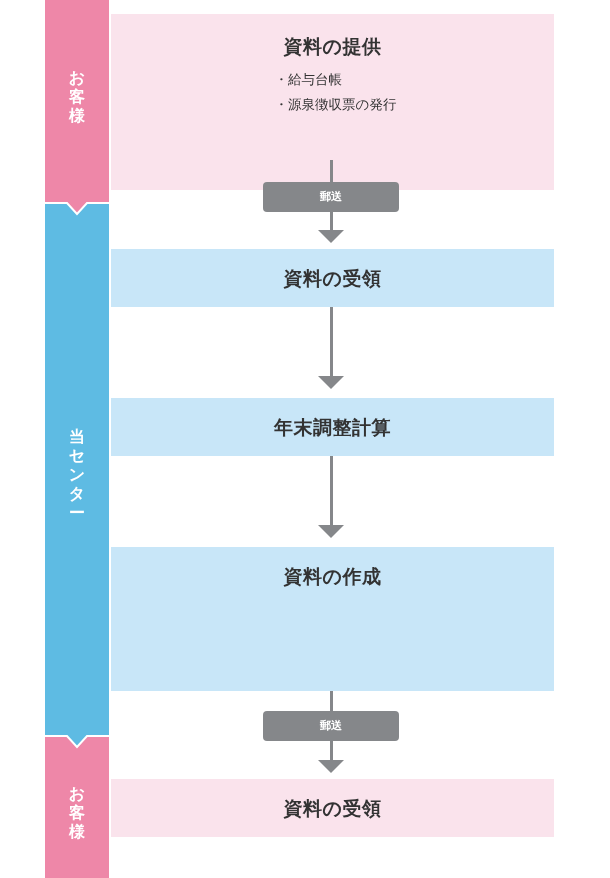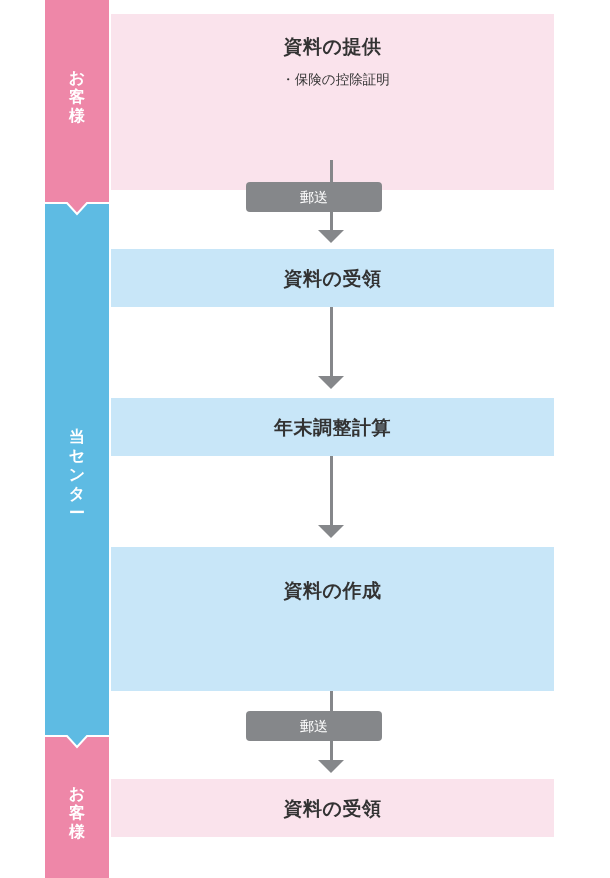--- a/index.html
+++ b/index.html
@@ -12,22 +12,22 @@
   .notch { position:absolute; left:45px; width:64px; height:16px; }
   .box { position:absolute; left:111px; width:443px; text-align:center; box-sizing:border-box; }
   .box-title { font-size:19px; font-weight:bold; color:#333333; letter-spacing:0.5px; }
   .box-list { list-style:none; margin:0; padding:0; display:inline-block; text-align:left; }
   .box-list li { font-size:13.5px; line-height:25px; color:#333333; }
   .box-list li::before { content:"・"; }
   .line { position:absolute; left:330px; width:3px; background:#85878a; }
   .head { position:absolute; left:318px; width:0; height:0;
           border-left:13px solid transparent; border-right:13px solid transparent;
           border-top:13px solid #85878a; }
-  .pill { position:absolute; left:246px; width:136px; height:30px; background:#85878a;
-          border-radius:4px; color:#ffffff; font-size:14px; text-align:center; line-height:30px; }
+  .pill { position:absolute; left:263px; width:136px; height:30px; background:#85878a;
+          border-radius:4px; color:#ffffff; font-size:11px; text-align:center; line-height:30px;font-weight:bold; }
 </style>
 </head>
 <body>
 
 <div class="lane" style="top:0;height:203px;background:#EE87A8;">
   <div class="lane-label" style="top:68px;">
     <span>お</span>
     <span>客</span>
     <span>様</span>
   </div>
@@ -54,21 +54,22 @@
   <polyline points="0,2 22,2 32,13 42,2 64,2" fill="none" stroke="#ffffff" stroke-width="2"></polyline>
 </svg>
 <svg class="notch" style="top:734px;" viewBox="0 0 64 16">
   <polygon points="0,2 22,2 32,13 42,2 64,2 64,0 0,0" fill="#5EBBE3"></polygon>
   <polyline points="0,2 22,2 32,13 42,2 64,2" fill="none" stroke="#ffffff" stroke-width="2"></polyline>
 </svg>
 
 <div class="box" style="top:14px;height:176px;background:#FAE3EC;padding-top:20px;">
   <div class="box-title">資料の提供</div>
   <ul class="box-list" style="margin-top:7px;margin-left:6px;">
-    <li>保険の控除証明</li>
+    <li>給与台帳</li>
+    <li>源泉徴収票の発行</li>
   </ul>
 </div>
 
 <div class="line" style="top:160px;height:70px;"></div>
 <div class="pill" style="top:182px;">郵送</div>
 <div class="head" style="top:230px;"></div>
 
 <div class="box" style="top:249px;height:58px;background:#C8E6F8;line-height:58px;">
   <div class="box-title">資料の受領</div>
 </div>
@@ -76,21 +77,21 @@
 <div class="line" style="top:307px;height:70px;"></div>
 <div class="head" style="top:376px;"></div>
 
 <div class="box" style="top:398px;height:58px;background:#C8E6F8;line-height:58px;">
   <div class="box-title">年末調整計算</div>
 </div>
 
 <div class="line" style="top:456px;height:70px;"></div>
 <div class="head" style="top:525px;"></div>
 
-<div class="box" style="top:547px;height:144px;background:#C8E6F8;padding-top:31px;">
+<div class="box" style="top:547px;height:144px;background:#C8E6F8;padding-top:17px;">
   <div class="box-title">資料の作成</div>
 </div>
 
 <div class="line" style="top:691px;height:70px;"></div>
 <div class="pill" style="top:711px;">郵送</div>
 <div class="head" style="top:760px;"></div>
 
 <div class="box" style="top:779px;height:58px;background:#FAE3EC;line-height:58px;">
   <div class="box-title">資料の受領</div>
 </div>

